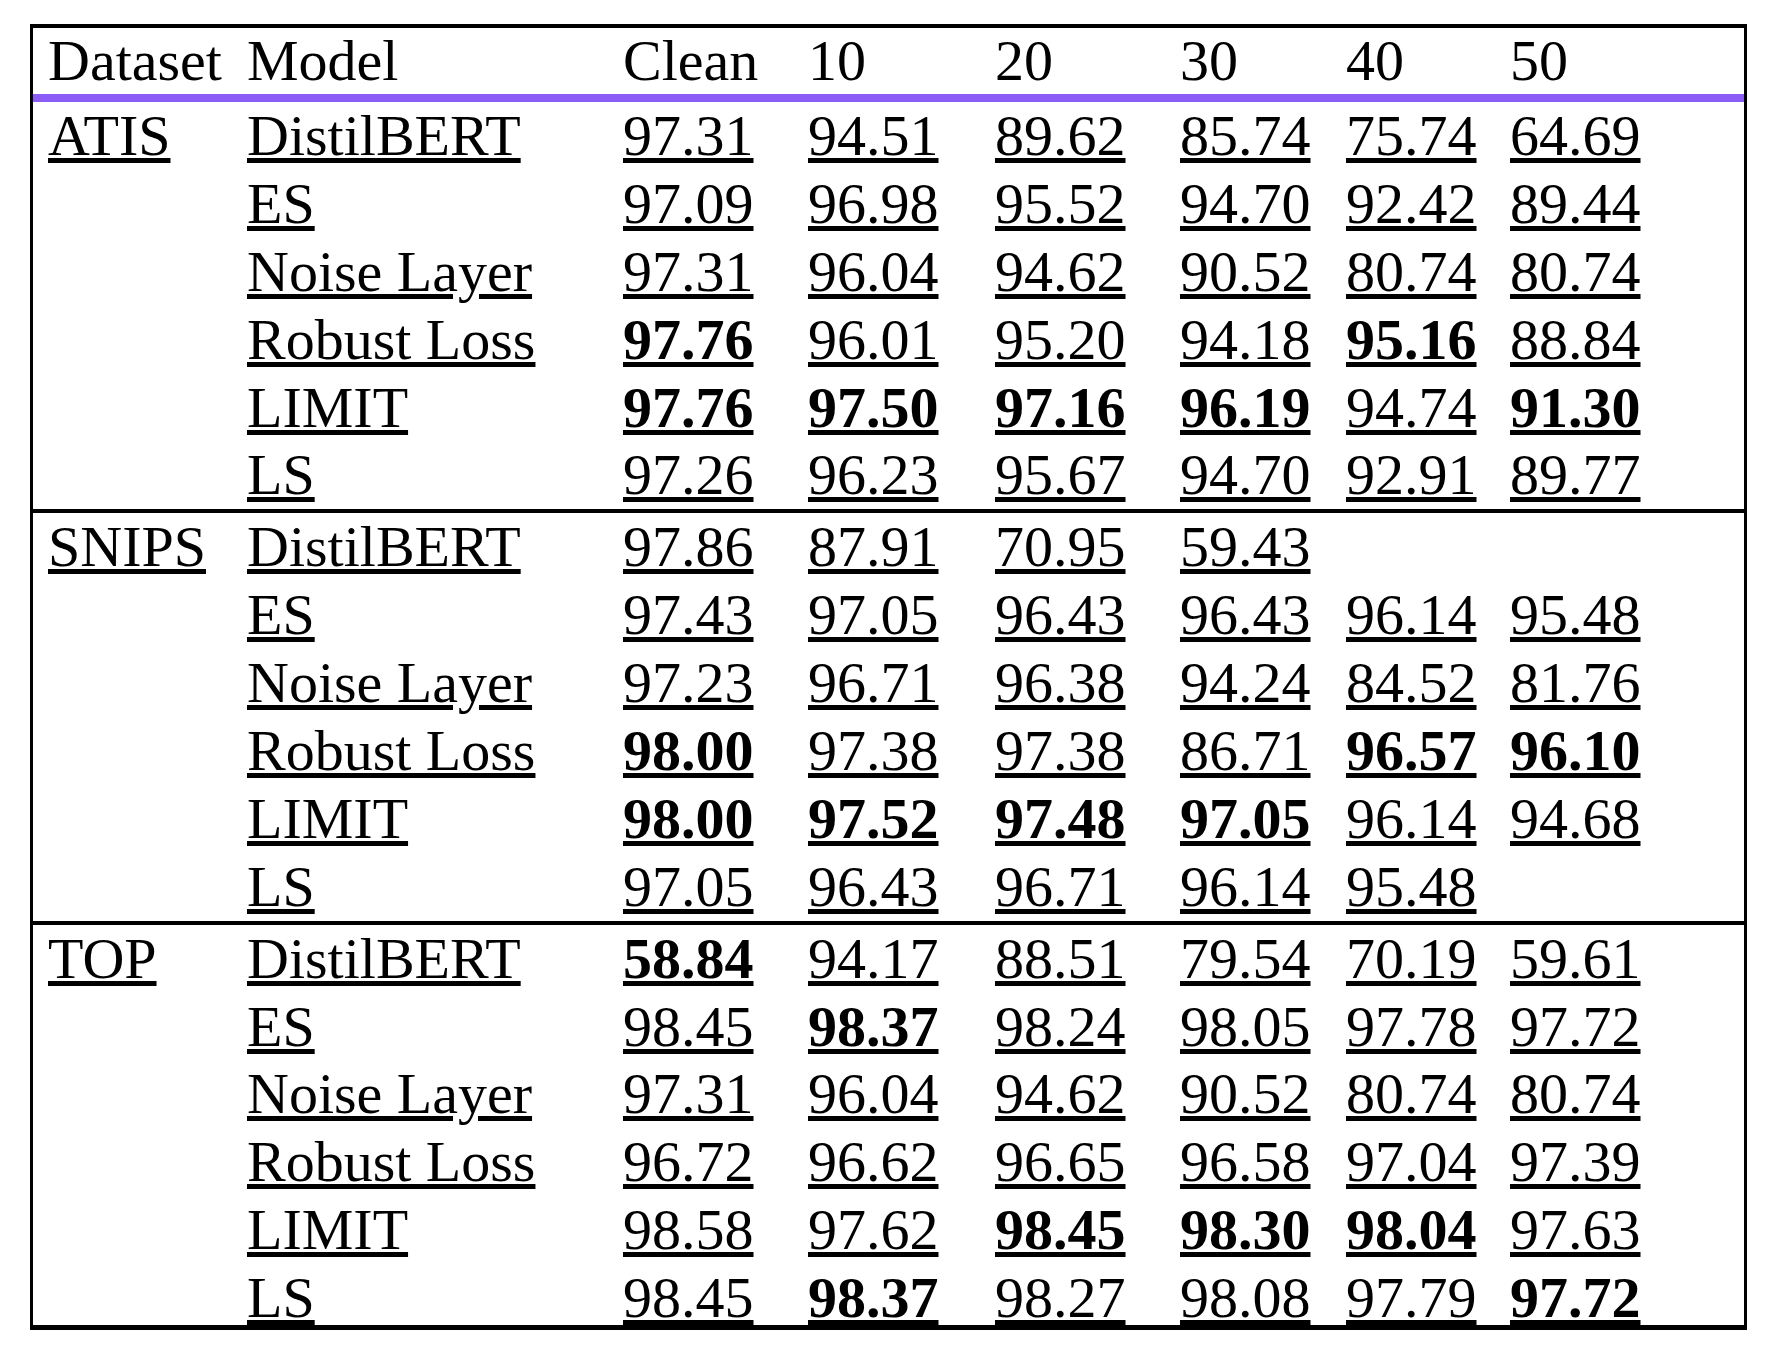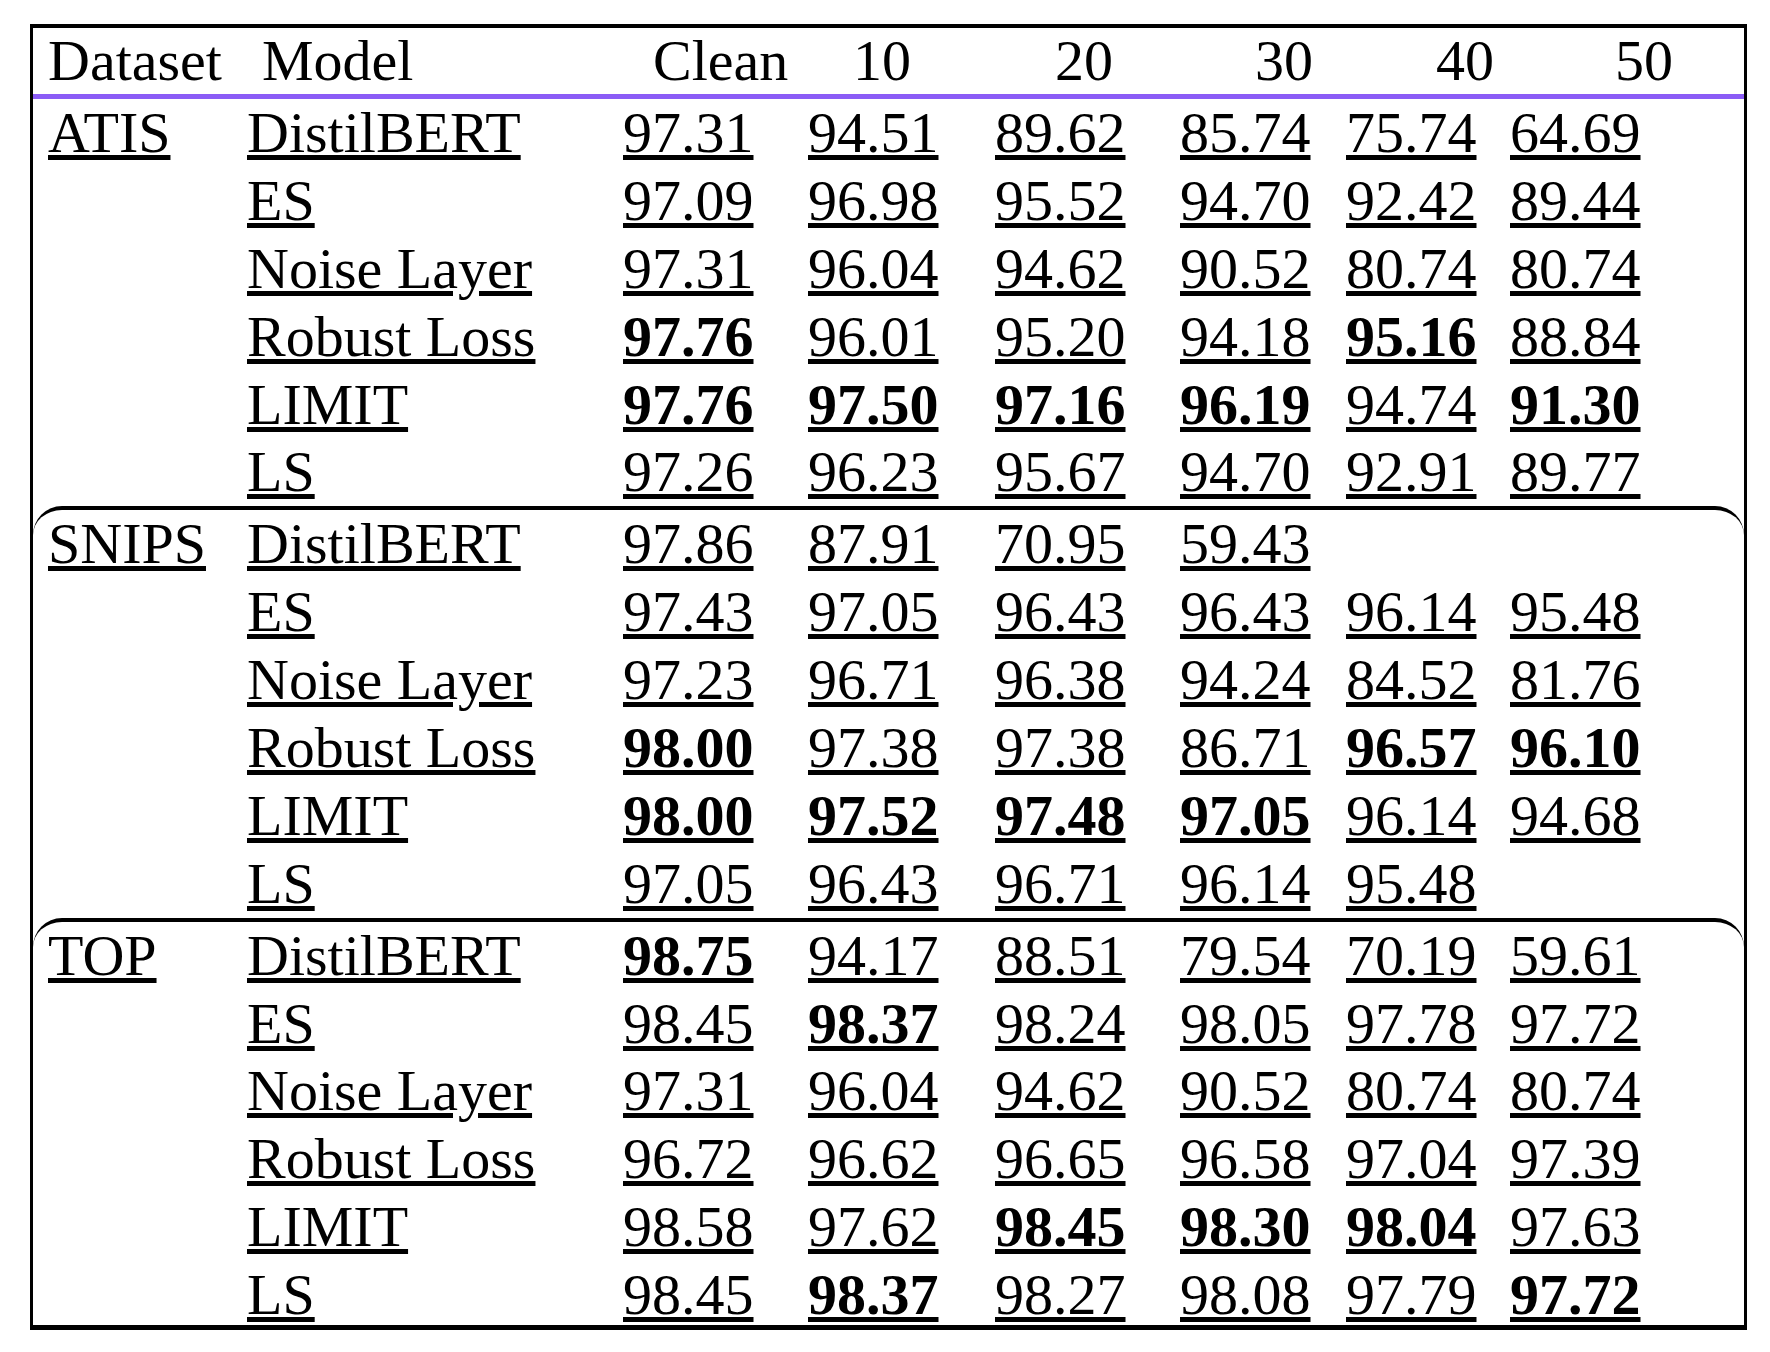--- a/index.html
+++ b/index.html
@@ -29,36 +29,34 @@
   }
   .trow {
     display: grid;
     grid-template-columns: 199px 376px 185px 187px 185px 166px 164px 1fr;
     align-items: center;
     height: 67.9px;
     flex: 0 0 auto;
   }
   .trow.header-row {
     height: 66px;
-    border-bottom: 5px solid #8b5cf6;
-    gap: 15px;
+    border-bottom: 8px solid #8b5cf6;
   }
   .tcell {
     padding-left: 15px;
     white-space: nowrap;
     overflow: visible;
     line-height: 1;
   }
   .tsection {
     display: block;
     flex: 0 0 auto;
   }
   .tsection + .tsection {
     border-top: 4px solid #000000;
-    border-radius: 29px;
   }
   .bold {
     font-weight: 700;
   }
 </style>
 </head>
 <body>
 
 <div class="paper-table">
   <div class="trow header-row" id="header-row">
@@ -190,21 +188,21 @@
           <div class="tcell">96.43</div>
           <div class="tcell">96.71</div>
           <div class="tcell">96.14</div>
           <div class="tcell">95.48</div>
         </div>
       </div>
       <div class="tsection">
         <div class="trow">
           <div class="tcell">TOP</div>
           <div class="tcell">DistilBERT</div>
-          <div class="tcell bold">98.75</div>
+          <div class="tcell bold">58.84</div>
           <div class="tcell">94.17</div>
           <div class="tcell">88.51</div>
           <div class="tcell">79.54</div>
           <div class="tcell">70.19</div>
           <div class="tcell">59.61</div>
         </div>
         <div class="trow">
           <div class="tcell"></div>
           <div class="tcell">ES</div>
           <div class="tcell">98.45</div>

